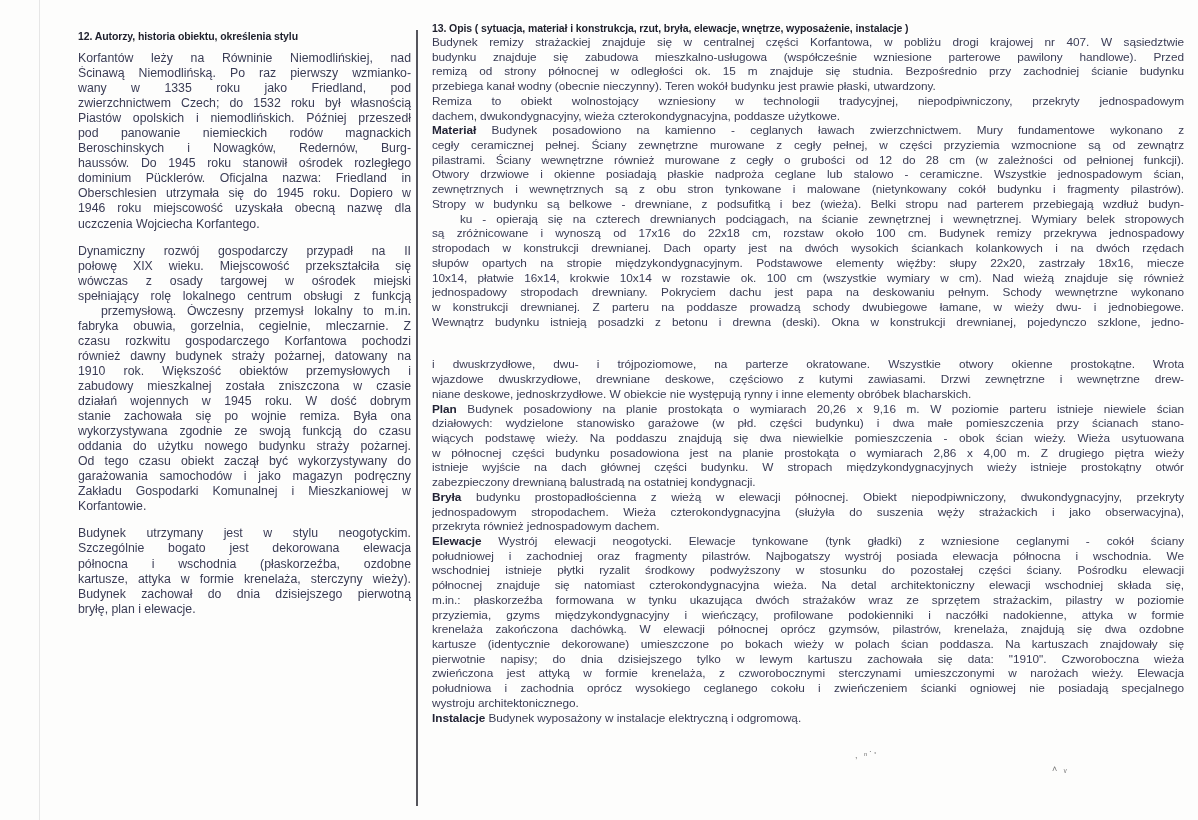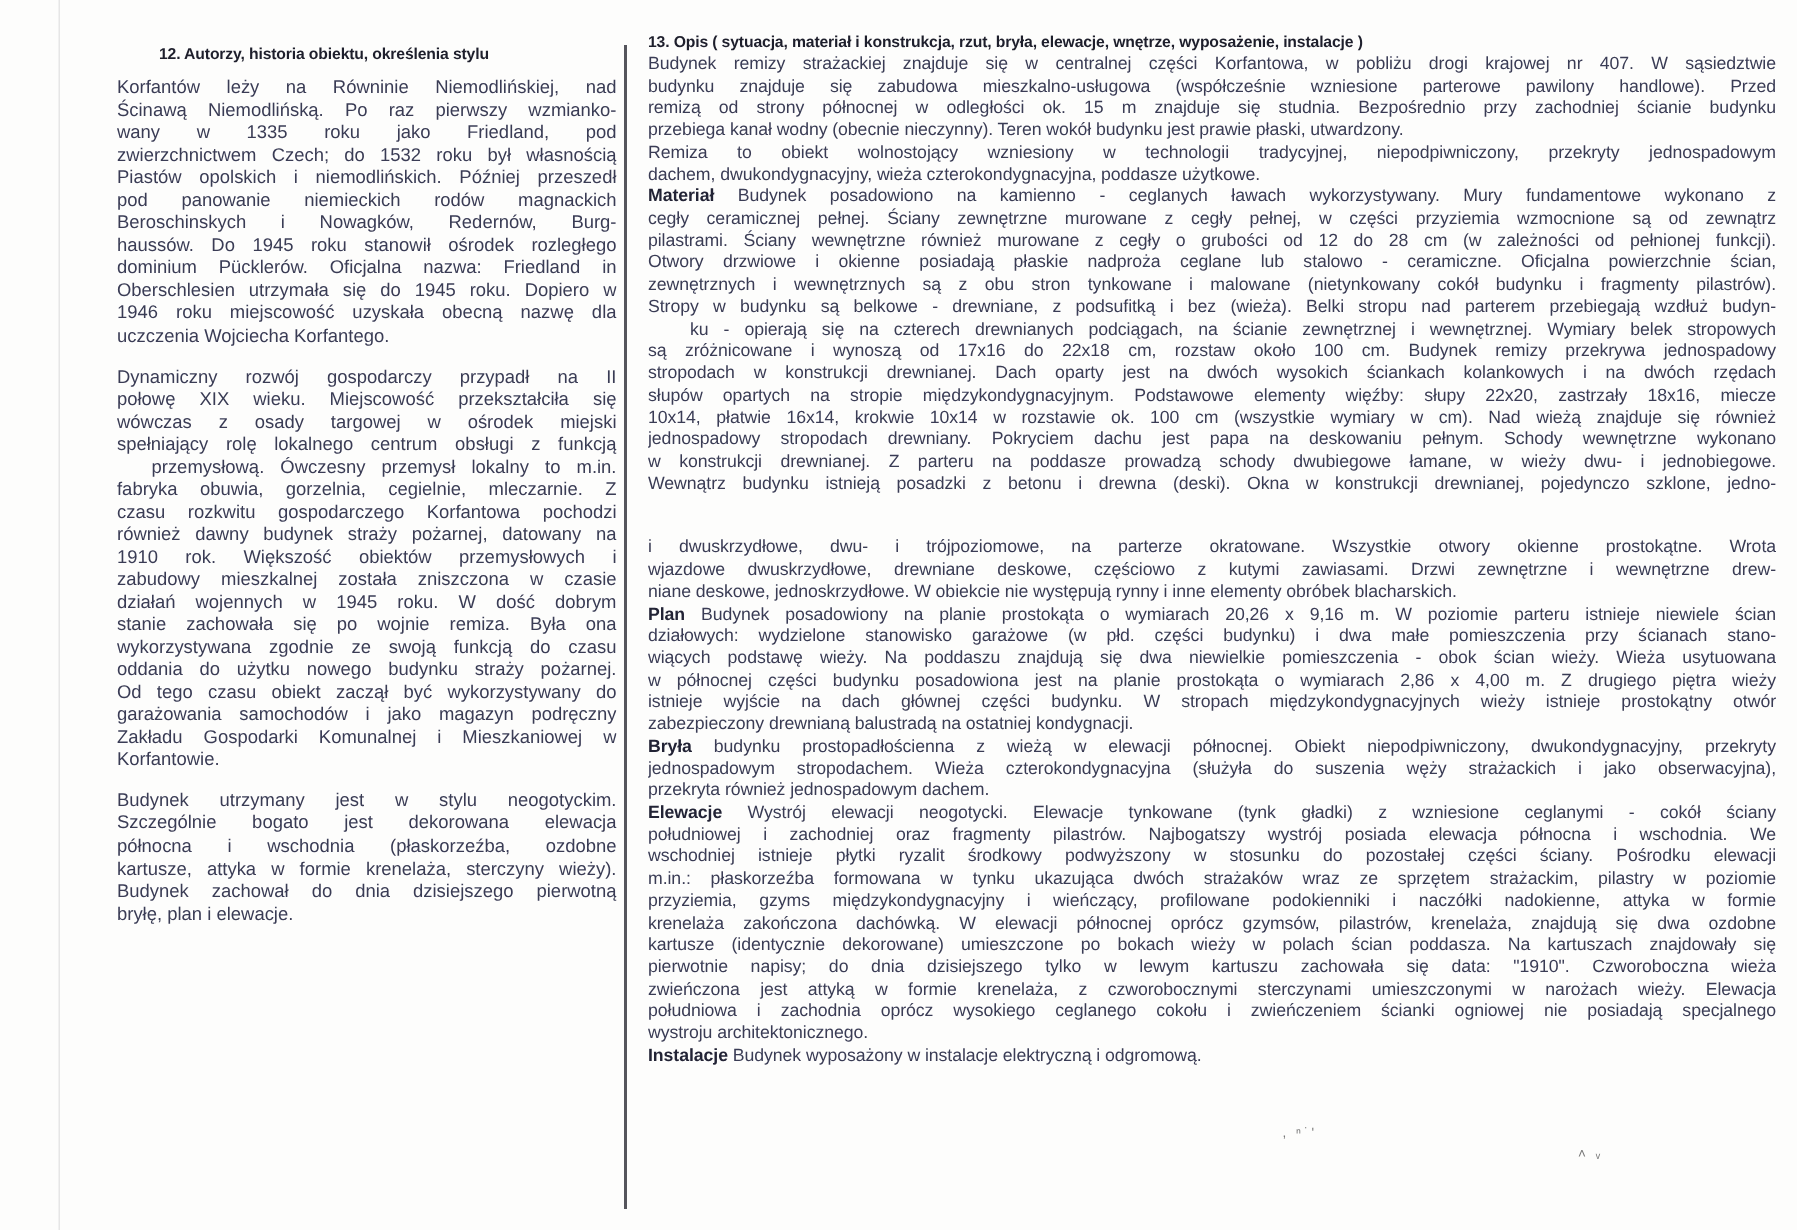--- a/index.html
+++ b/index.html
@@ -19,21 +19,21 @@
     background: #55555c;
   }
   .col { position: absolute; }
   .left-col { left: 78px; top: 30px; width: 333px; }
   .right-col { left: 432px; top: 22px; width: 752px; }
 
   .sec-title {
     font-weight: bold; font-size: 10.5px; color: #1e1f2c;
     letter-spacing: -0.1px; white-space: nowrap;
   }
-  .left-col .sec-title { margin-bottom: 9px; margin-left: 28px; }
+  .left-col .sec-title { margin-bottom: 9px; }
   .right-col .sec-title { margin-bottom: 1px; }
 
   .para { margin: 0 0 12px 0; }
   .line {
     font-size: 12.3px; line-height: 15.05px; height: 15.05px;
     white-space: nowrap; text-align: justify; text-align-last: justify;
     overflow: hidden;
   }
   .line.last { text-align-last: left; }
   .right-col .line { font-size: 11.8px; line-height: 14.72px; height: 14.72px; letter-spacing: -0.05px; }
@@ -99,24 +99,24 @@
 
 <section class="col right-col">
   <div class="sec-title">13. Opis ( sytuacja, materiał i konstrukcja, rzut, bryła, elewacje, wnętrze, wyposażenie, instalacje )</div>
   <div id="right-lines">
       <div class="line" style="white-space: normal;"><span>Budynek remizy strażackiej znajduje się w centralnej części Korfantowa, w pobliżu drogi krajowej nr 407. W sąsiedztwie</span></div>
       <div class="line" style="white-space: normal;"><span>budynku znajduje się zabudowa mieszkalno-usługowa (współcześnie wzniesione parterowe pawilony handlowe). Przed</span></div>
       <div class="line" style="white-space: normal;"><span>remizą od strony północnej w odległości ok. 15 m znajduje się studnia. Bezpośrednio przy zachodniej ścianie budynku</span></div>
       <div class="line last"><span>przebiega kanał wodny (obecnie nieczynny). Teren wokół budynku jest prawie płaski, utwardzony.</span></div>
       <div class="line" style="white-space: normal;"><span>Remiza to obiekt wolnostojący wzniesiony w technologii tradycyjnej, niepodpiwniczony, przekryty jednospadowym</span></div>
       <div class="line last"><span>dachem, dwukondygnacyjny, wieża czterokondygnacyjna, poddasze użytkowe.</span></div>
-      <div class="line" style="white-space: normal;"><span class="lead">Materiał</span><span> Budynek posadowiono na kamienno - ceglanych ławach wykorzystywany. Mury fundamentowe wykonano z</span></div>
+      <div class="line" style="white-space: normal;"><span class="lead">Materiał</span><span> Budynek posadowiono na kamienno - ceglanych ławach zwierzchnictwem. Mury fundamentowe wykonano z</span></div>
       <div class="line" style="white-space: normal;"><span>cegły ceramicznej pełnej. Ściany zewnętrzne murowane z cegły pełnej, w części przyziemia wzmocnione są od zewnątrz</span></div>
       <div class="line" style="white-space: normal;"><span>pilastrami. Ściany wewnętrzne również murowane z cegły o grubości od 12 do 28 cm (w zależności od pełnionej funkcji).</span></div>
-      <div class="line" style="white-space: normal;"><span>Otwory drzwiowe i okienne posiadają płaskie nadproża ceglane lub stalowo - ceramiczne. Oficjalna powierzchnie ścian,</span></div>
+      <div class="line" style="white-space: normal;"><span>Otwory drzwiowe i okienne posiadają płaskie nadproża ceglane lub stalowo - ceramiczne. Wszystkie jednospadowym ścian,</span></div>
       <div class="line" style="white-space: normal;"><span>zewnętrznych i wewnętrznych są z obu stron tynkowane i malowane (nietynkowany cokół budynku i fragmenty pilastrów).</span></div>
       <div class="line" style="white-space: normal;"><span>Stropy w budynku są belkowe - drewniane, z podsufitką i bez (wieża). Belki stropu nad parterem przebiegają wzdłuż budyn-</span></div>
       <div class="line" style="white-space: normal; padding-left: 28px;"><span>ku - opierają się na czterech drewnianych podciągach, na ścianie zewnętrznej i wewnętrznej. Wymiary belek stropowych</span></div>
       <div class="line" style="white-space: normal;"><span>są zróżnicowane i wynoszą od 17x16 do 22x18 cm, rozstaw około 100 cm. Budynek remizy przekrywa jednospadowy</span></div>
       <div class="line" style="white-space: normal;"><span>stropodach w konstrukcji drewnianej. Dach oparty jest na dwóch wysokich ściankach kolankowych i na dwóch rzędach</span></div>
       <div class="line" style="white-space: normal;"><span>słupów opartych na stropie międzykondygnacyjnym. Podstawowe elementy więźby: słupy 22x20, zastrzały 18x16, miecze</span></div>
       <div class="line" style="white-space: normal;"><span>10x14, płatwie 16x14, krokwie 10x14 w rozstawie ok. 100 cm (wszystkie wymiary w cm). Nad wieżą znajduje się również</span></div>
       <div class="line" style="white-space: normal;"><span>jednospadowy stropodach drewniany. Pokryciem dachu jest papa na deskowaniu pełnym. Schody wewnętrzne wykonano</span></div>
       <div class="line" style="white-space: normal;"><span>w konstrukcji drewnianej. Z parteru na poddasze prowadzą schody dwubiegowe łamane, w wieży dwu- i jednobiegowe.</span></div>
       <div class="line" style="white-space: normal;"><span>Wewnątrz budynku istnieją posadzki z betonu i drewna (deski). Okna w konstrukcji drewnianej, pojedynczo szklone, jedno-</span></div>
@@ -128,20 +128,21 @@
       <div class="line" style="white-space: normal;"><span>wiących podstawę wieży. Na poddaszu znajdują się dwa niewielkie pomieszczenia - obok ścian wieży. Wieża usytuowana</span></div>
       <div class="line" style="white-space: normal;"><span>w północnej części budynku posadowiona jest na planie prostokąta o wymiarach 2,86 x 4,00 m. Z drugiego piętra wieży</span></div>
       <div class="line" style="white-space: normal;"><span>istnieje wyjście na dach głównej części budynku. W stropach międzykondygnacyjnych wieży istnieje prostokątny otwór</span></div>
       <div class="line last"><span>zabezpieczony drewnianą balustradą na ostatniej kondygnacji.</span></div>
       <div class="line" style="white-space: normal;"><span class="lead">Bryła</span><span> budynku prostopadłościenna z wieżą w elewacji północnej. Obiekt niepodpiwniczony, dwukondygnacyjny, przekryty</span></div>
       <div class="line" style="white-space: normal;"><span>jednospadowym stropodachem. Wieża czterokondygnacyjna (służyła do suszenia węży strażackich i jako obserwacyjna),</span></div>
       <div class="line last"><span>przekryta również jednospadowym dachem.</span></div>
       <div class="line" style="white-space: normal;"><span class="lead">Elewacje</span><span> Wystrój elewacji neogotycki. Elewacje tynkowane (tynk gładki) z wzniesione ceglanymi - cokół ściany</span></div>
       <div class="line" style="white-space: normal;"><span>południowej i zachodniej oraz fragmenty pilastrów. Najbogatszy wystrój posiada elewacja północna i wschodnia. We</span></div>
       <div class="line" style="white-space: normal;"><span>wschodniej istnieje płytki ryzalit środkowy podwyższony w stosunku do pozostałej części ściany. Pośrodku elewacji</span></div>
+      <div class="line" style="white-space: normal;"><span>północnej znajduje się natomiast czterokondygnacyjna wieża. Na detal architektoniczny elewacji wschodniej składa się,</span></div>
       <div class="line" style="white-space: normal;"><span>m.in.: płaskorzeźba formowana w tynku ukazująca dwóch strażaków wraz ze sprzętem strażackim, pilastry w poziomie</span></div>
       <div class="line" style="white-space: normal;"><span>przyziemia, gzyms międzykondygnacyjny i wieńczący, profilowane podokienniki i naczółki nadokienne, attyka w formie</span></div>
       <div class="line" style="white-space: normal;"><span>krenelaża zakończona dachówką. W elewacji północnej oprócz gzymsów, pilastrów, krenelaża, znajdują się dwa ozdobne</span></div>
       <div class="line" style="white-space: normal;"><span>kartusze (identycznie dekorowane) umieszczone po bokach wieży w polach ścian poddasza. Na kartuszach znajdowały się</span></div>
       <div class="line" style="white-space: normal;"><span>pierwotnie napisy; do dnia dzisiejszego tylko w lewym kartuszu zachowała się data: "1910". Czworoboczna wieża</span></div>
       <div class="line" style="white-space: normal;"><span>zwieńczona jest attyką w formie krenelaża, z czworobocznymi sterczynami umieszczonymi w narożach wieży. Elewacja</span></div>
       <div class="line" style="white-space: normal;"><span>południowa i zachodnia oprócz wysokiego ceglanego cokołu i zwieńczeniem ścianki ogniowej nie posiadają specjalnego</span></div>
       <div class="line last"><span>wystroju architektonicznego.</span></div>
       <div class="line last"><span class="lead">Instalacje</span><span> Budynek wyposażony w instalacje elektryczną i odgromową.</span></div>
     </div>

